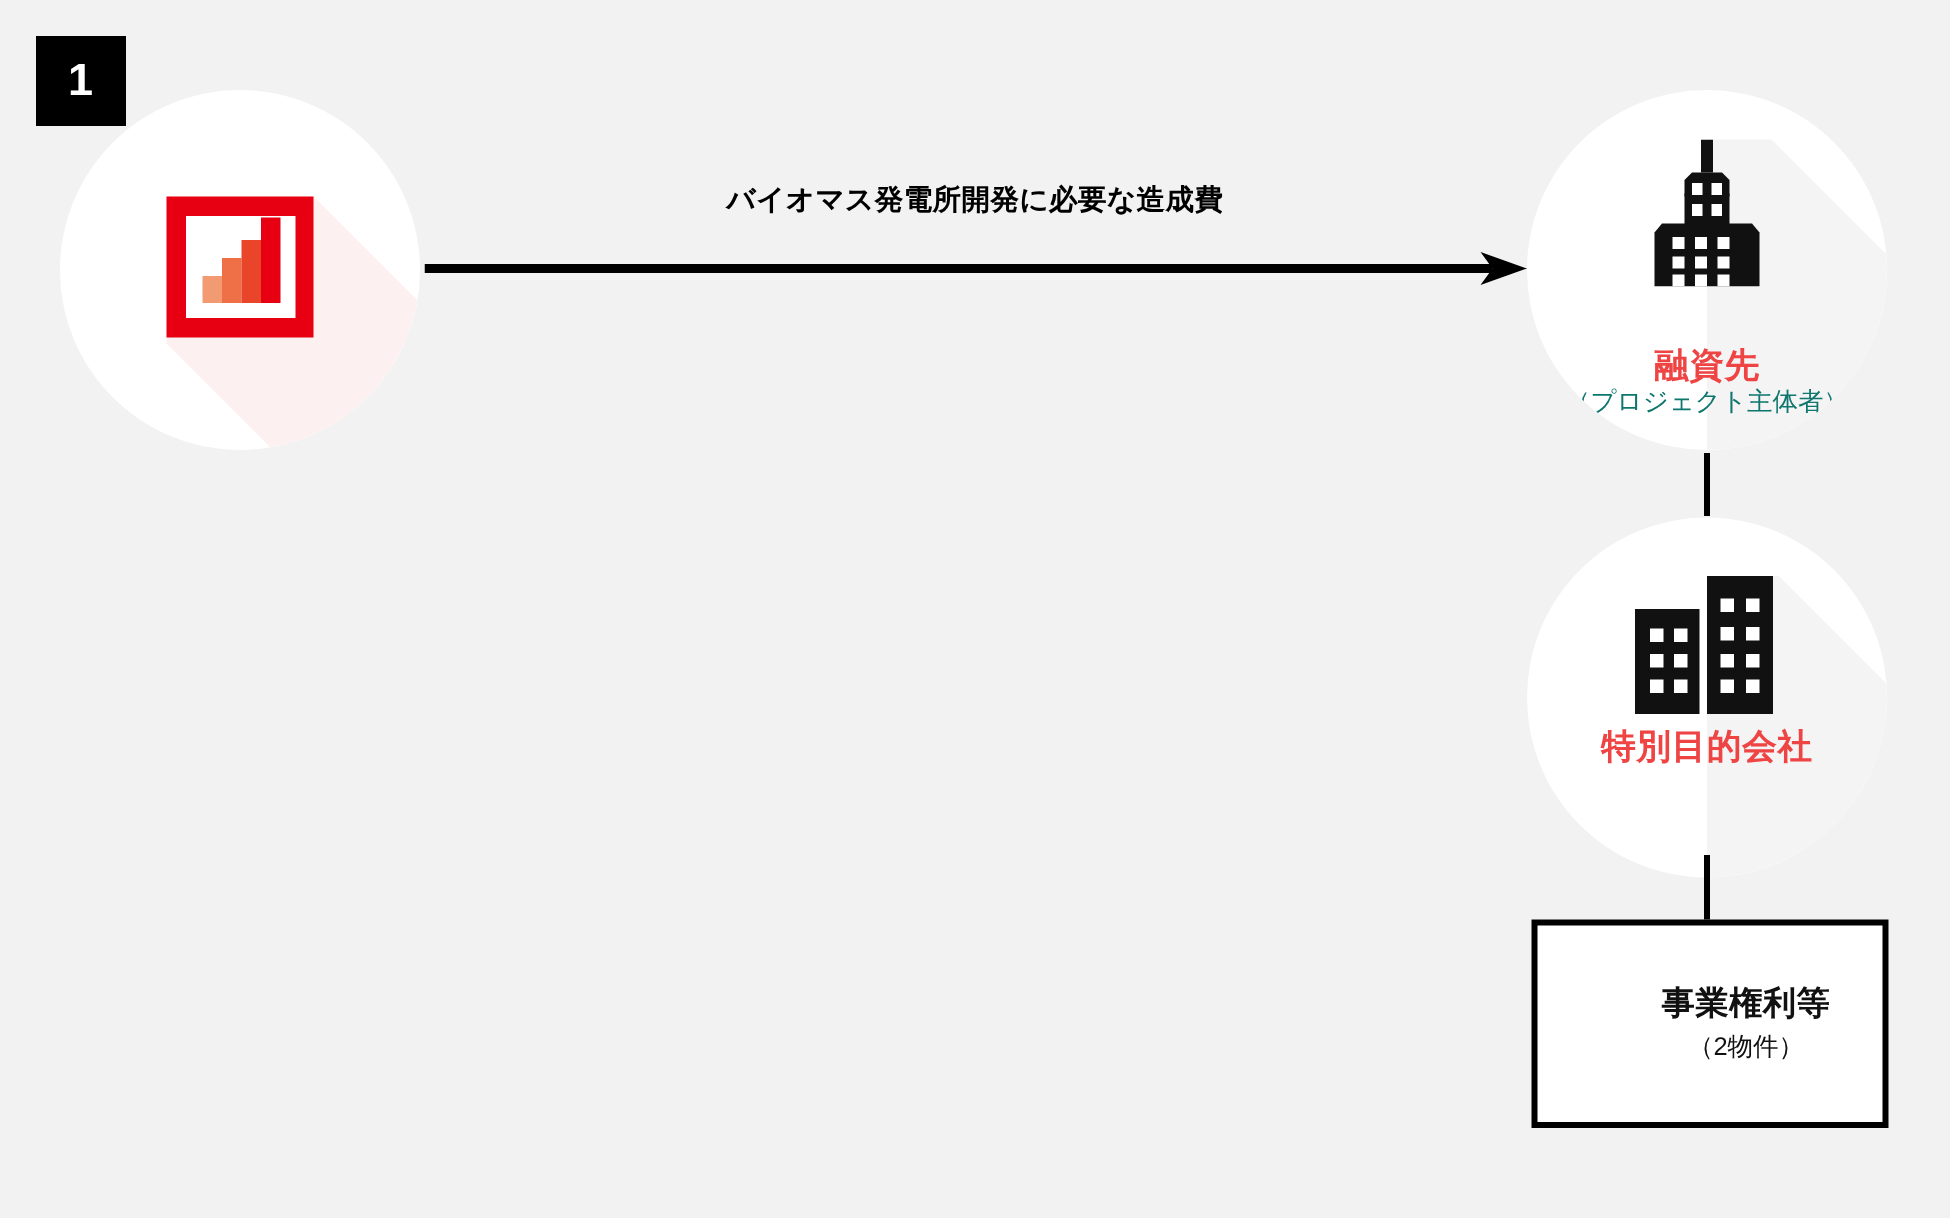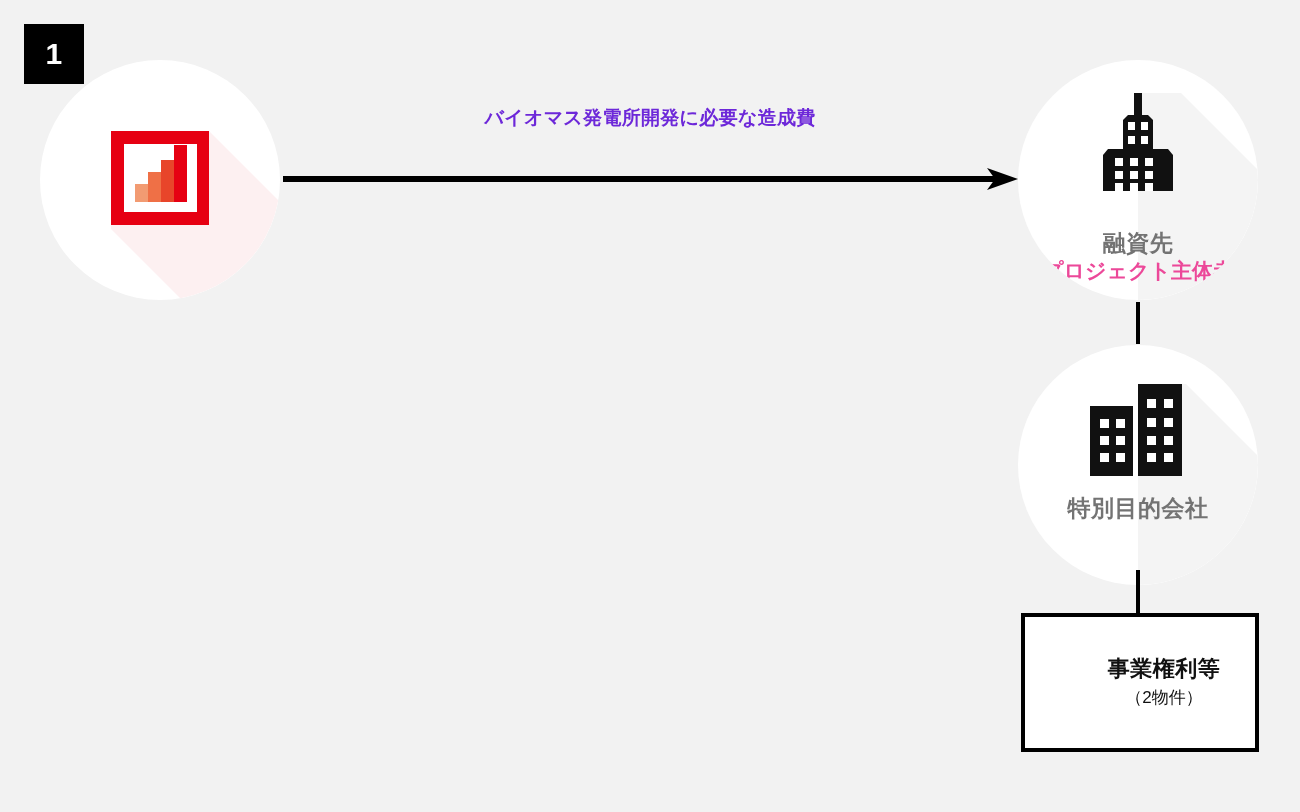--- a/index.html
+++ b/index.html
@@ -123,51 +123,51 @@
     transform: translateX(-50%);
     width: 300px;
     text-align: center;
     white-space: nowrap;
   }
   .caption-main {
     font-size: 23px;
     font-weight: bold;
     line-height: 1.18;
     letter-spacing: 0.5px;
-    color: #737373;
+    color: #ef4444;
   }
   .caption-sub {
-    font-size: 21px;
-    font-weight: bold;
+    font-size: 17px;
+    font-weight: normal;
     line-height: 1.3;
     letter-spacing: 0px;
-    color: #ec4899;
+    color: #0f766e;
   }
   #node-borrower .node-caption { top: 170px; }
-  #node-spc .node-caption { top: 150px; }
+  #node-spc .node-caption { top: 139px; }
 
   
   .flow-arrow {
     position: absolute;
     left: 283px;
     top: 168px;
     width: 735px;
     height: 22px;
   }
   .arrow-label {
     position: absolute;
     left: 430px;
-    top: 102px;
+    top: 118px;
     width: 440px;
     text-align: center;
     font-size: 19px;
     font-weight: bold;
     line-height: 1.68;
     letter-spacing: 0.3px;
-    color: #6d28d9;
+    color: #000000;
   }
 
   
   .connector {
     position: absolute;
     background: #000000;
     width: 4px;
   }
   #conn-1 { left: 1136px; top: 302px; height: 42px; }
   #conn-2 { left: 1136px; top: 570px; height: 45px; }

